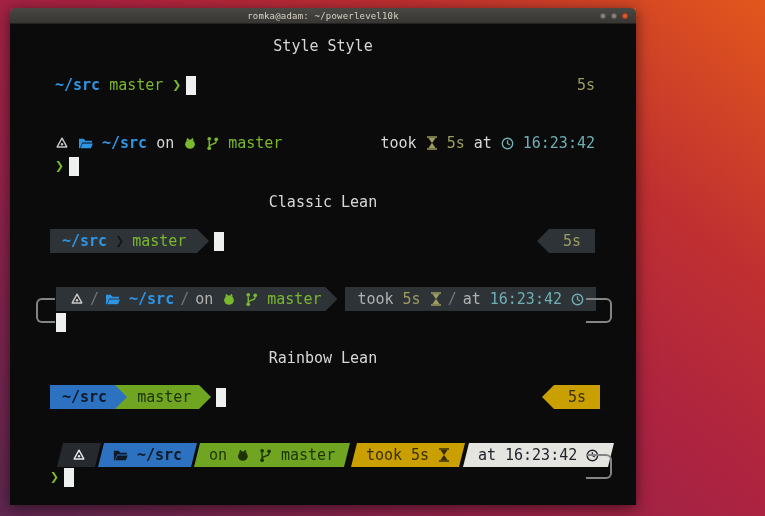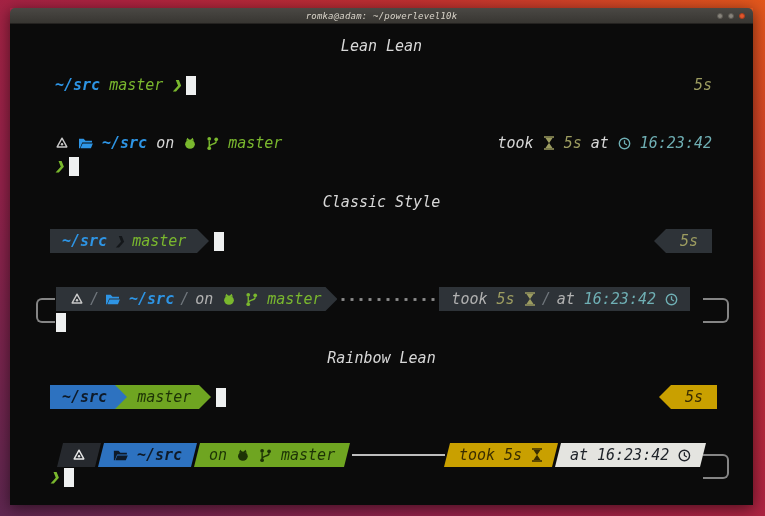--- a/index.html
+++ b/index.html
@@ -1,22 +1,22 @@
 <!DOCTYPE html>
 <html><head>
 <meta charset="utf-8">
 <style>
   html,body{margin:0;padding:0;}
   body{
     width:765px;height:516px;overflow:hidden;position:relative;
     background:linear-gradient(38deg,#5e2750 0%,#93224a 30%,#ad2340 55%,#c03031 75%,#e2571c 100%);
     font-family:"DejaVu Sans Mono",monospace;
   }
-  .window{position:absolute;left:10px;top:8px;width:743px;height:497px;
-    box-shadow:0 3px 14px rgba(0,0,0,.55);font-style:italic;}
+  .window{position:absolute;left:10px;top:8px;width:626px;height:497px;
+    box-shadow:0 3px 14px rgba(0,0,0,.55);}
   .titlebar{position:absolute;left:0;top:0;right:0;height:15px;
     background:linear-gradient(#4a4844,#383632);
     border-bottom:1px solid #242220;border-radius:5px 5px 0 0;
     display:flex;align-items:center;justify-content:center;}
   .titlebar .title{font-size:9px;color:#d9d4ca;letter-spacing:.2px;}
   .winbtns{position:absolute;right:8px;top:0;height:15px;display:flex;align-items:center;gap:5px;}
   .winbtn{width:6px;height:6px;border-radius:50%;background:#87837b;border:1px solid #5c5953;box-sizing:border-box;}
   .winbtn.close{background:#e0562c;border-color:#a93d1c;}
   .terminal{position:absolute;left:0;top:16px;right:0;bottom:0;background:#0b0b0b;
     font-size:15px;color:#d8d8d8;}
@@ -63,21 +63,21 @@
     <span class="winbtns">
       <span class="winbtn"></span>
       <span class="winbtn"></span>
       <span class="winbtn close"></span>
     </span>
   </div>
 
   <div class="terminal">
 
     <div class="row center" style="top:12px;height:20px;">
-      <span>Lean Lean</span>
+      <span>Style Style</span>
     </div>
 
     <div class="row" style="top:51px;height:20px;left:45px;right:41px;">
       <span class="blue b">~/src</span><span class="sp"></span>
       <span class="green">master</span><span class="sp"></span>
       <span class="green b">❯</span>
       <span class="cursor"></span>
       <span class="spacer"></span>
       <span class="olive">5s</span>
     </div>
@@ -130,21 +130,21 @@
       </span><span class="sp"></span>
       <span class="teal">16:23:42</span>
     </div>
 
     <div class="row" style="top:132px;height:20px;left:45px;">
       <span class="green b">❯</span>
       <span class="cursor"></span>
     </div>
 
     <div class="row center" style="top:168px;height:20px;">
-      <span>Classic Style</span>
+      <span>Classic Lean</span>
     </div>
 
     <div class="row" style="top:205px;height:24px;left:40px;right:41px;">
       <span class="seg" style="padding:0 2px 0 12px;">
         <span class="blue b">~/src</span>
         <span style="color:#14171a;padding:0 8px;font-weight:bold;">❯</span>
         <span class="green">master</span>
         <span class="sp"></span>
       </span>
       <span class="tri-r" style="--l:#2e3338;"></span>

